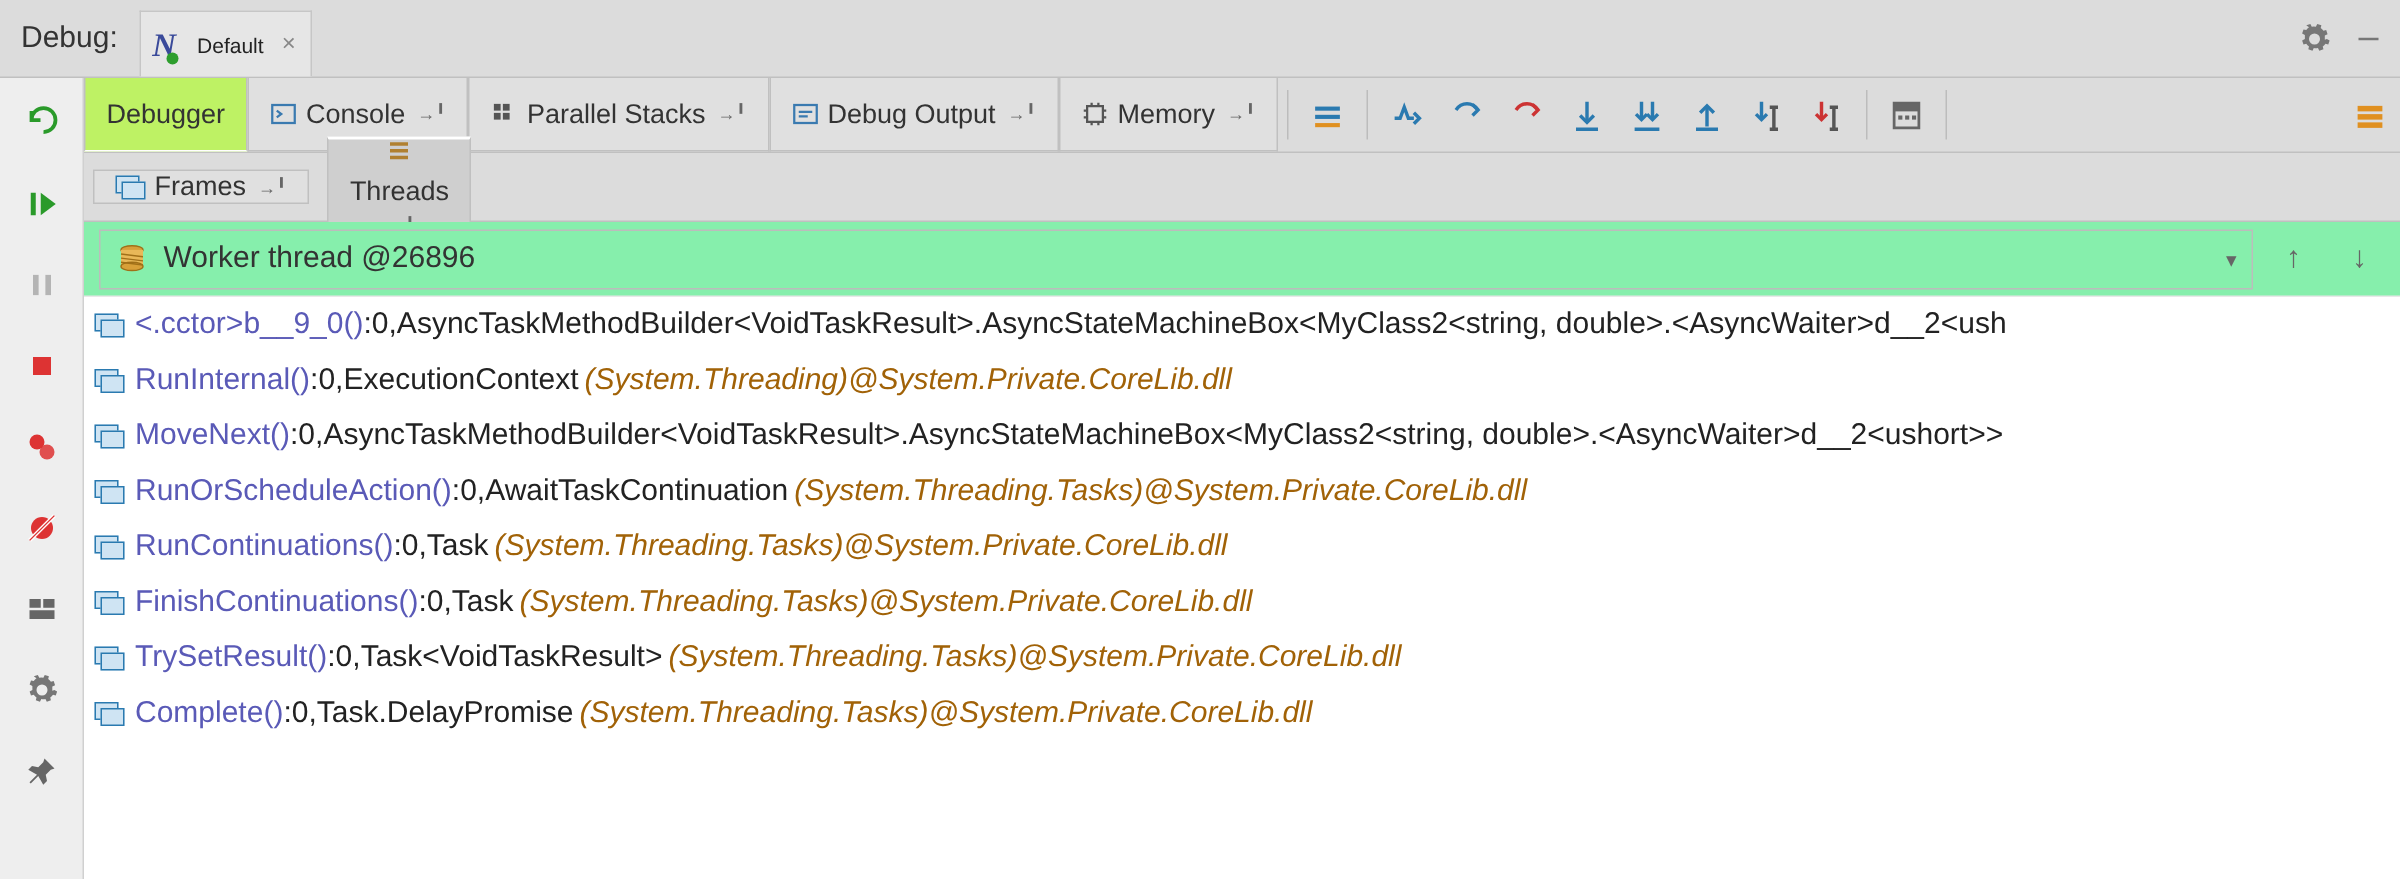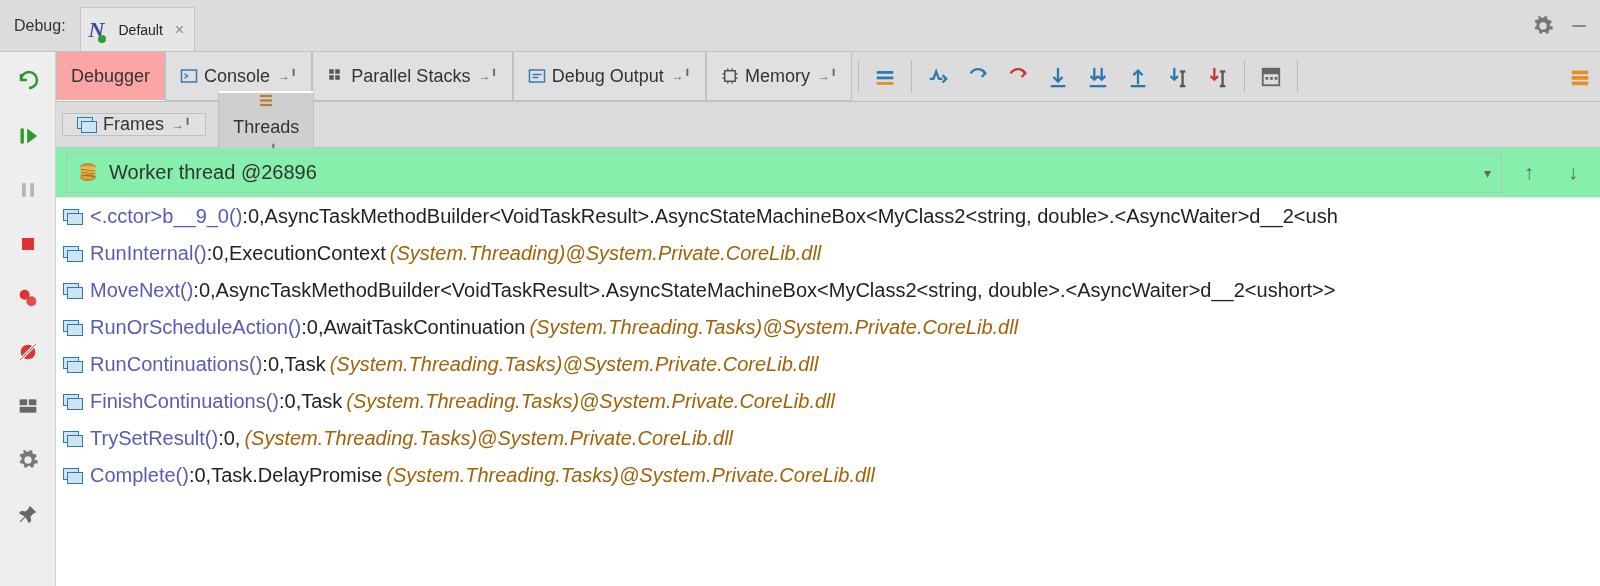--- a/index.html
+++ b/index.html
@@ -1,40 +1,40 @@
 <!DOCTYPE html>
 <html><head>
 <meta charset="utf-8">
 <style>
 * { box-sizing: border-box; margin: 0; padding: 0; }
 body { font-family: "Segoe UI", Arial, sans-serif; font-size: 14px; background: #f0f0f0; color: #222; overflow: hidden; width: 1600px; height: 586px; }
 .root { display: flex; flex-direction: column; width: 1600px; height: 586px; }
 
 
 .hdr { display: flex; align-items: center; height: 52px; background: #dcdcdc; border-bottom: 1px solid #c0c0c0; }
-.hdr .lbl { padding: 0 14px; font-size: 16px; color: #333; }
+.hdr .lbl { padding: 0 14px; font-size: 20px; color: #333; }
 .hdr .cfgtab { display: flex; align-items: center; background: #e6e6e6; border: 1px solid #c6c6c6; border-bottom: none; height: 44px; padding: 0 10px 0 8px; margin-top: auto; margin-bottom: 0; gap: 6px; }
 .hdr .cfgtab .close { color: #888; font-size: 16px; margin-left: 6px; cursor: pointer; }
 .hdr .sp { flex: 1; }
 .hdr .icon-btn { width: 30px; height: 30px; display: flex; align-items: center; justify-content: center; color: #666; margin-right: 6px; cursor: pointer; }
 
 
 .body { display: flex; flex: 1; min-height: 0; }
 
 
 .gutter { width: 56px; background: #eeeeee; border-right: 1px solid #d0d0d0; display: flex; flex-direction: column; align-items: center; padding-top: 12px; gap: 18px; }
 .gutter .gbtn { width: 36px; height: 36px; display: flex; align-items: center; justify-content: center; cursor: pointer; }
 
 
 .main { flex: 1; display: flex; flex-direction: column; min-width: 0; }
 
 
 .toolbar { display: flex; align-items: stretch; height: 50px; background: #dcdcdc; border-bottom: 1px solid #c0c0c0; }
 .tool-tab { display: flex; align-items: center; gap: 6px; padding: 0 14px; background: #e0e0e0; border: 1px solid #c0c0c0; border-top: none; cursor: pointer; font-size: 18px; color: #333; white-space: nowrap; }
-.tool-tab.active { background: #fca5a5; border-bottom-color: #fff; }
+.tool-tab.active { background: #bef264; border-bottom-color: #fff; }
 .pin { font-size: 12px; color: #666; margin-left: 2px; }
 .tool-sep { width: 1px; background: #bcbcbc; margin: 8px 6px; }
 .tool-btn { width: 40px; display: flex; align-items: center; justify-content: center; cursor: pointer; }
 
 
 .subtabs { display: flex; align-items: center; height: 46px; background: #dcdcdc; border-bottom: 1px solid #c0c0c0; padding-left: 6px; gap: 12px; }
 .subtab { display: flex; align-items: center; gap: 6px; padding: 0 14px; background: #e0e0e0; border: 1px solid #c0c0c0; cursor: pointer; font-size: 18px; color: #333; }
 .subtab.active { background: #cfcfcf; border-top: 2px solid #fff; flex-direction: column; }
 
 
@@ -400,20 +400,21 @@
           </div>
           <div class="frame">
             <span class="ficon">
               <span class="stack-ico">
                 <span class="s s1"></span>
                 <span class="s s2"></span>
               </span>
             </span>
             <span class="method">TrySetResult()</span>
             <span class="sig">:0, </span>
+            <span class="sig">Task&lt;VoidTaskResult&gt;</span>
             <span class="meta"> (System.Threading.Tasks)@System.Private.CoreLib.dll</span>
           </div>
           <div class="frame">
             <span class="ficon">
               <span class="stack-ico">
                 <span class="s s1"></span>
                 <span class="s s2"></span>
               </span>
             </span>
             <span class="method">Complete()</span>

